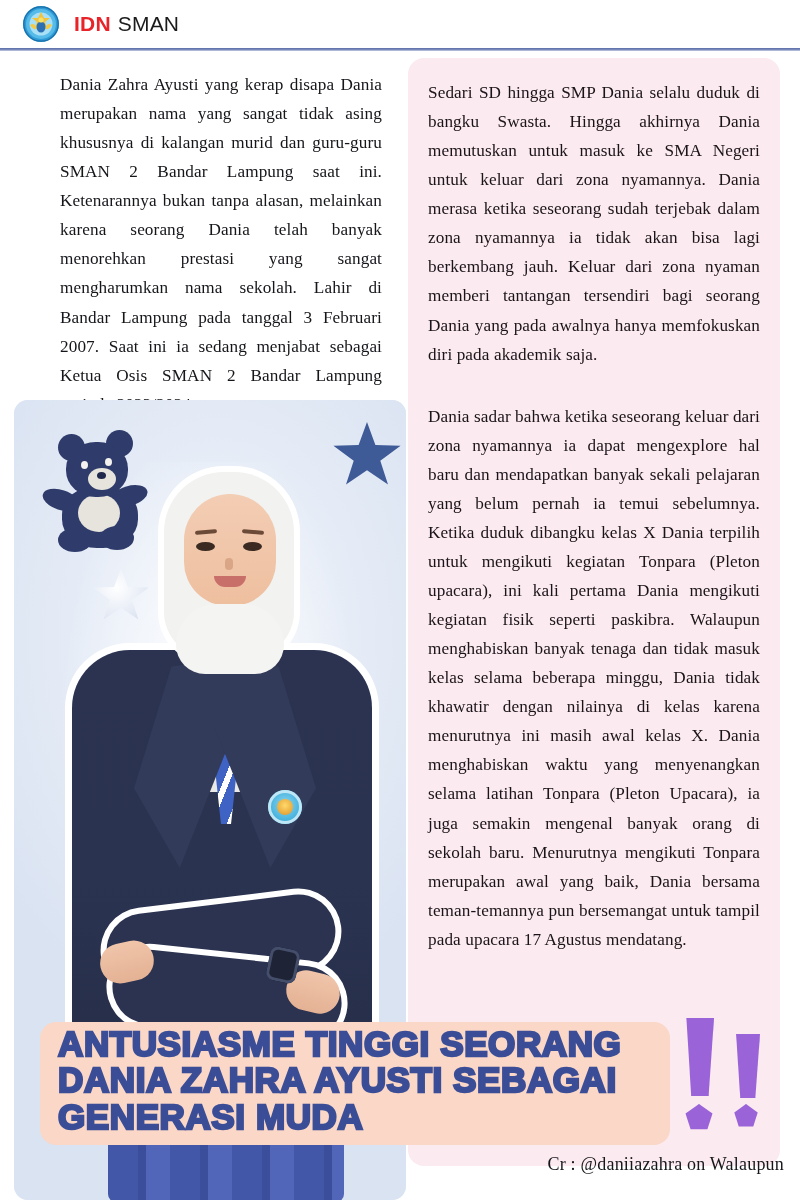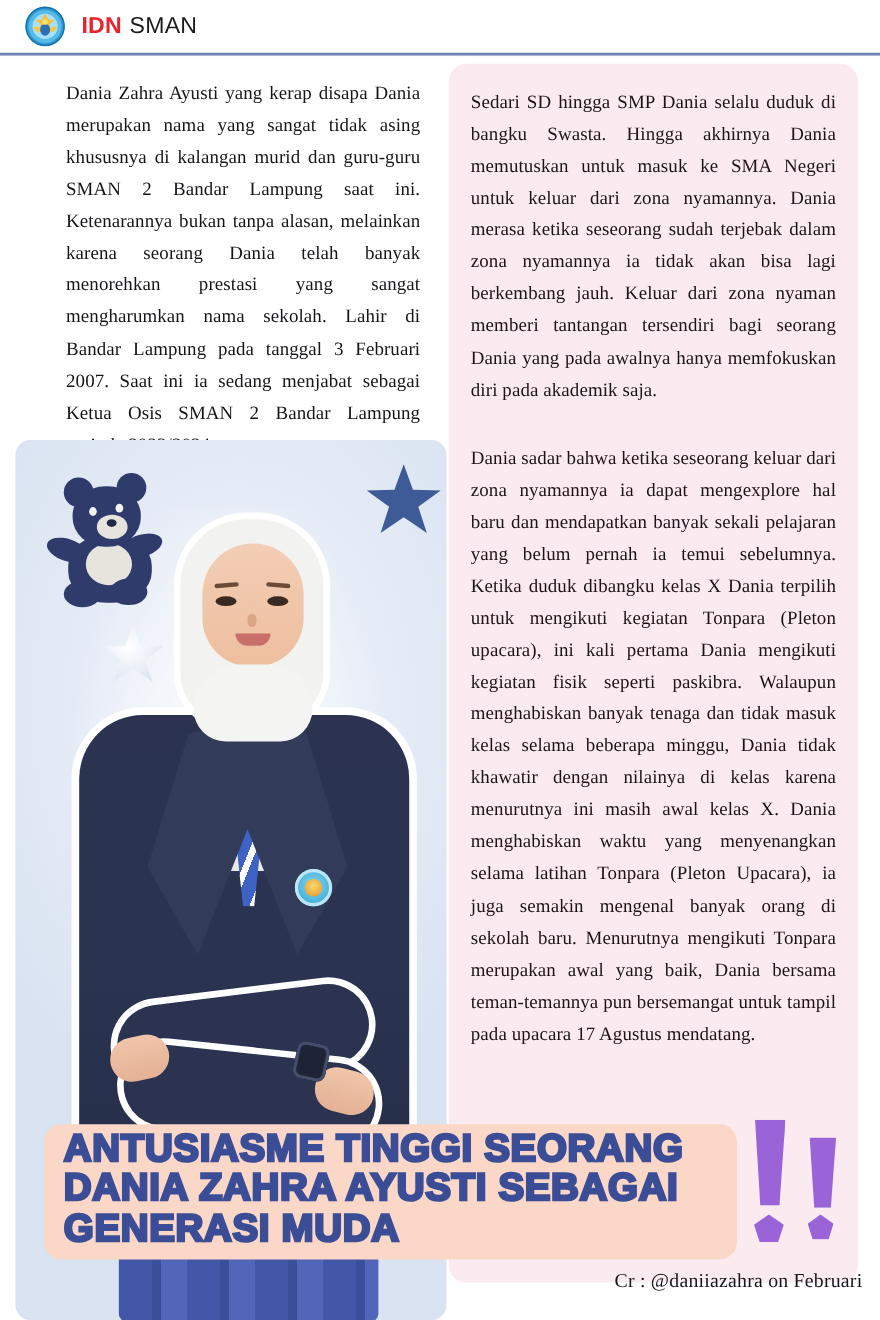--- a/index.html
+++ b/index.html
@@ -343,15 +343,15 @@
     <div class="bang" id="bang1">
       <div class="stem"></div>
         <div class="dot"></div>
     </div>
     <div class="bang" id="bang2">
       <div class="stem"></div>
         <div class="dot"></div>
     </div>
   </div>
 
-  <div id="credit">Cr : @daniiazahra on Februari</div>
+  <div id="credit">Cr : @daniiazahra on Walaupun</div>
 
 </div>
 
 </body></html>

